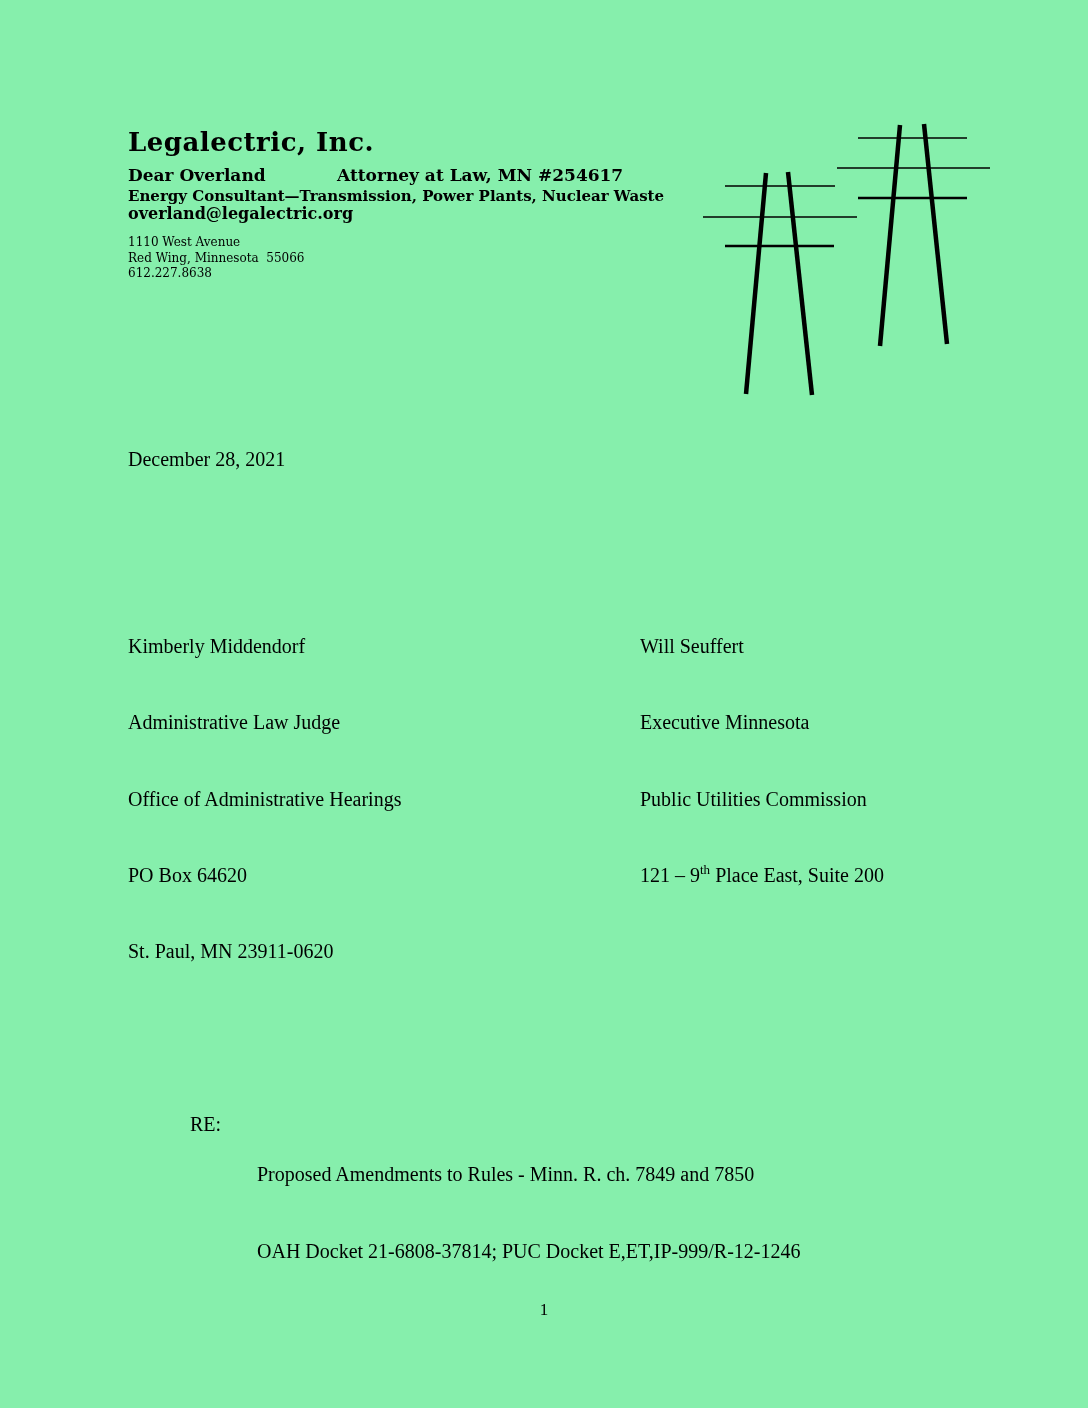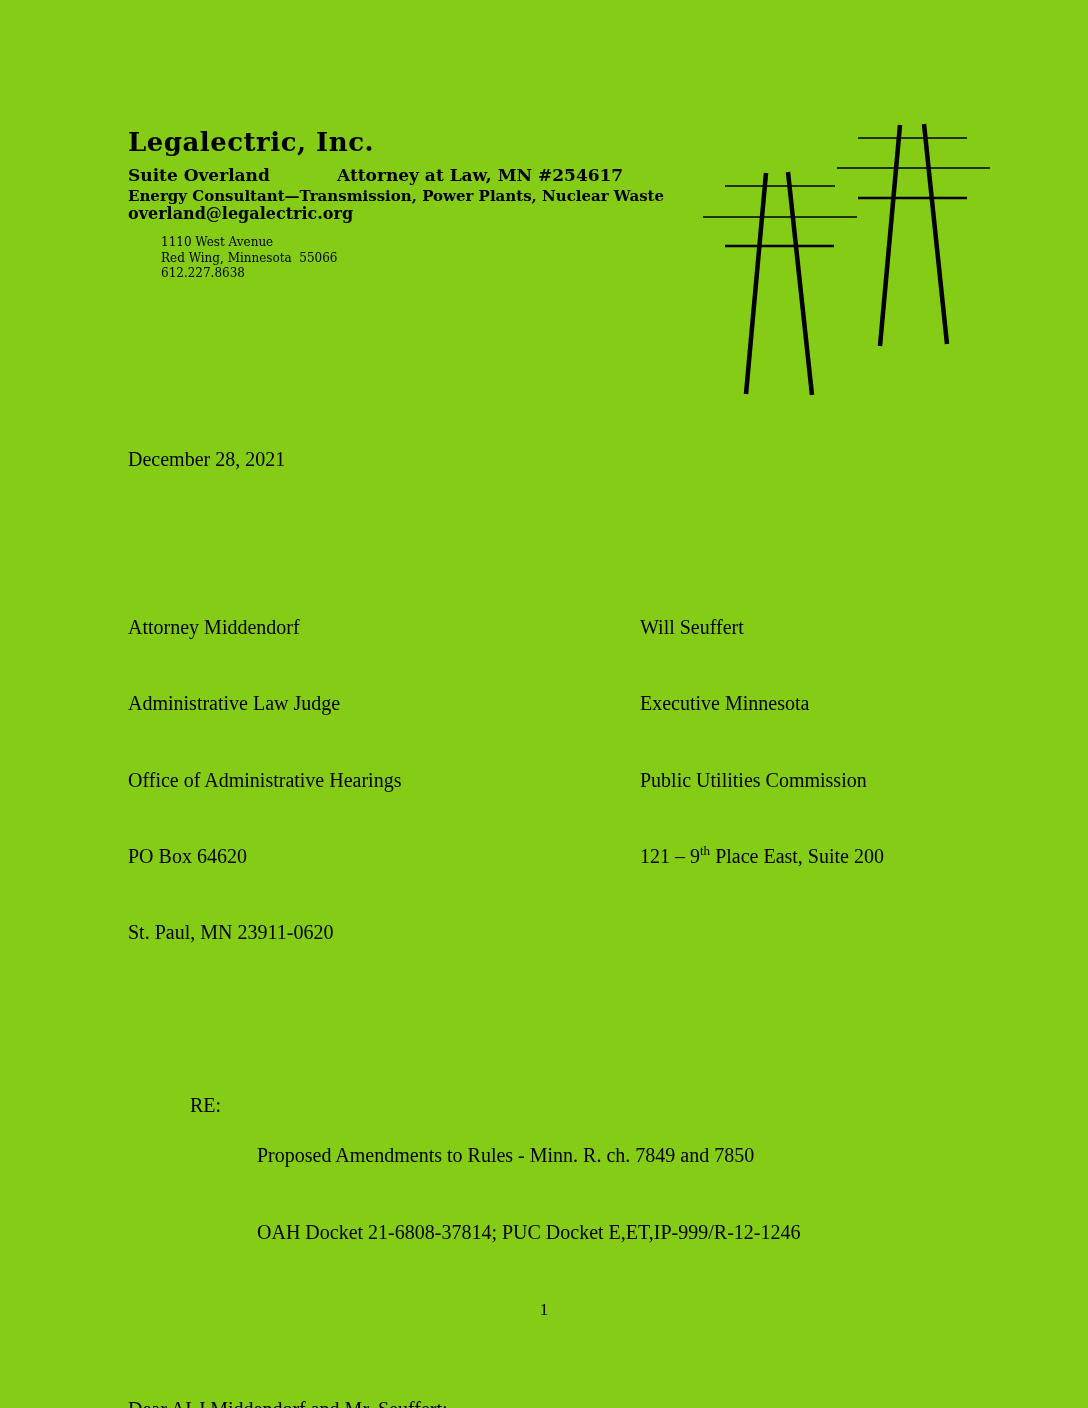--- a/index.html
+++ b/index.html
@@ -1,52 +1,52 @@
 <!DOCTYPE html>
 <html><head>
 <meta charset="utf-8">
 <style>
   html, body { margin: 0; padding: 0; background: #ffffff; }
   .page {
     position: relative;
     width: 1088px;
     height: 1408px;
-    background: #84cc16;
+    background: #86efac;
     color: #000000;
     overflow: hidden;
   }
   
   .letterhead {
     position: absolute;
     left: 128px;
     top: 124px;
     font-family: "DejaVu Serif", serif;
     font-weight: bold;
   }
   .company   { font-size: 26px; line-height: 36px; letter-spacing: 0.5px; }
   .name-row  { display: flex; font-size: 17px; line-height: 24px; margin-top: 3px; }
   .name-row .name { width: 209px; }
   .tagline   { font-size: 15px;   line-height: 18px; }
   .email     { font-size: 16px; line-height: 18px; }
-  .addr-block { margin-top: 12px; font-weight: normal; margin-left: 33px; }
+  .addr-block { margin-top: 12px; font-weight: normal; }
   .addr-line { font-size: 12px; line-height: 15.5px; white-space: pre-wrap; }
   
   .logo { position: absolute; left: 680px; top: 100px; }
   
   .content {
     position: absolute;
     left: 128px;
     top: 396px;
     width: 834px;
     font-family: "Liberation Serif", serif;
     font-size: 20px;
     line-height: 25.4px;
     white-space: pre-wrap;
   }
-  .date { margin-bottom: 16px; }
+  .date { margin-bottom: 35px; }
   .recipients { display: flex; margin-bottom: 20px; }
   .recipient-left  { width: 512px; }
   .recipient-right { flex: 1; }
   .re-block { display: flex; margin-left: 62px; margin-bottom: 25px; }
   .re-label { width: 67px; }
   .salutation { margin-bottom: 25px; }
   sup.ord { font-size: 13px; vertical-align: super; line-height: 0; }
   
   .page-number {
     position: absolute;
@@ -58,21 +58,21 @@
   }
 </style>
 </head>
 <body>
 
 <div class="page">
 
   <header class="letterhead">
     <div class="company">Legalectric, Inc.</div>
     <div class="name-row">
-      <span class="name">Suite Overland</span>
+      <span class="name">Dear Overland</span>
       <span>Attorney at Law, MN #254617</span>
     </div>
     <div class="tagline">Energy Consultant—Transmission, Power Plants, Nuclear Waste</div>
     <div class="email">overland@legalectric.org</div>
     <div class="addr-block">
       <div class="addr-line">1110 West Avenue</div>
       <div class="addr-line">Red Wing, Minnesota  55066</div>
       <div class="addr-line">612.227.8638</div>
     </div>
   </header>
@@ -92,21 +92,21 @@
       <line x1="157" y1="68" x2="310" y2="68" stroke-width="1.3"></line>
       <line x1="178" y1="98" x2="287" y2="98" stroke-width="2.6"></line>
     </g>
   </svg>
 
   <main class="content">
     <div class="date">December 28, 2021</div>
 
     <div class="recipients">
       <div class="recipient-left">
-        <div>Attorney Middendorf</div>
+        <div>Kimberly Middendorf</div>
         <div>Administrative Law Judge</div>
         <div>Office of Administrative Hearings</div>
         <div>PO Box 64620</div>
         <div>St. Paul, MN 23911-0620</div>
       </div>
       <div class="recipient-right">
         <div>Will Seuffert</div>
         <div>Executive Minnesota</div>
         <div>Public Utilities Commission</div>
         <div><span>121 – 9</span><sup class="ord">th</sup><span> Place East, Suite 200</span></div>

